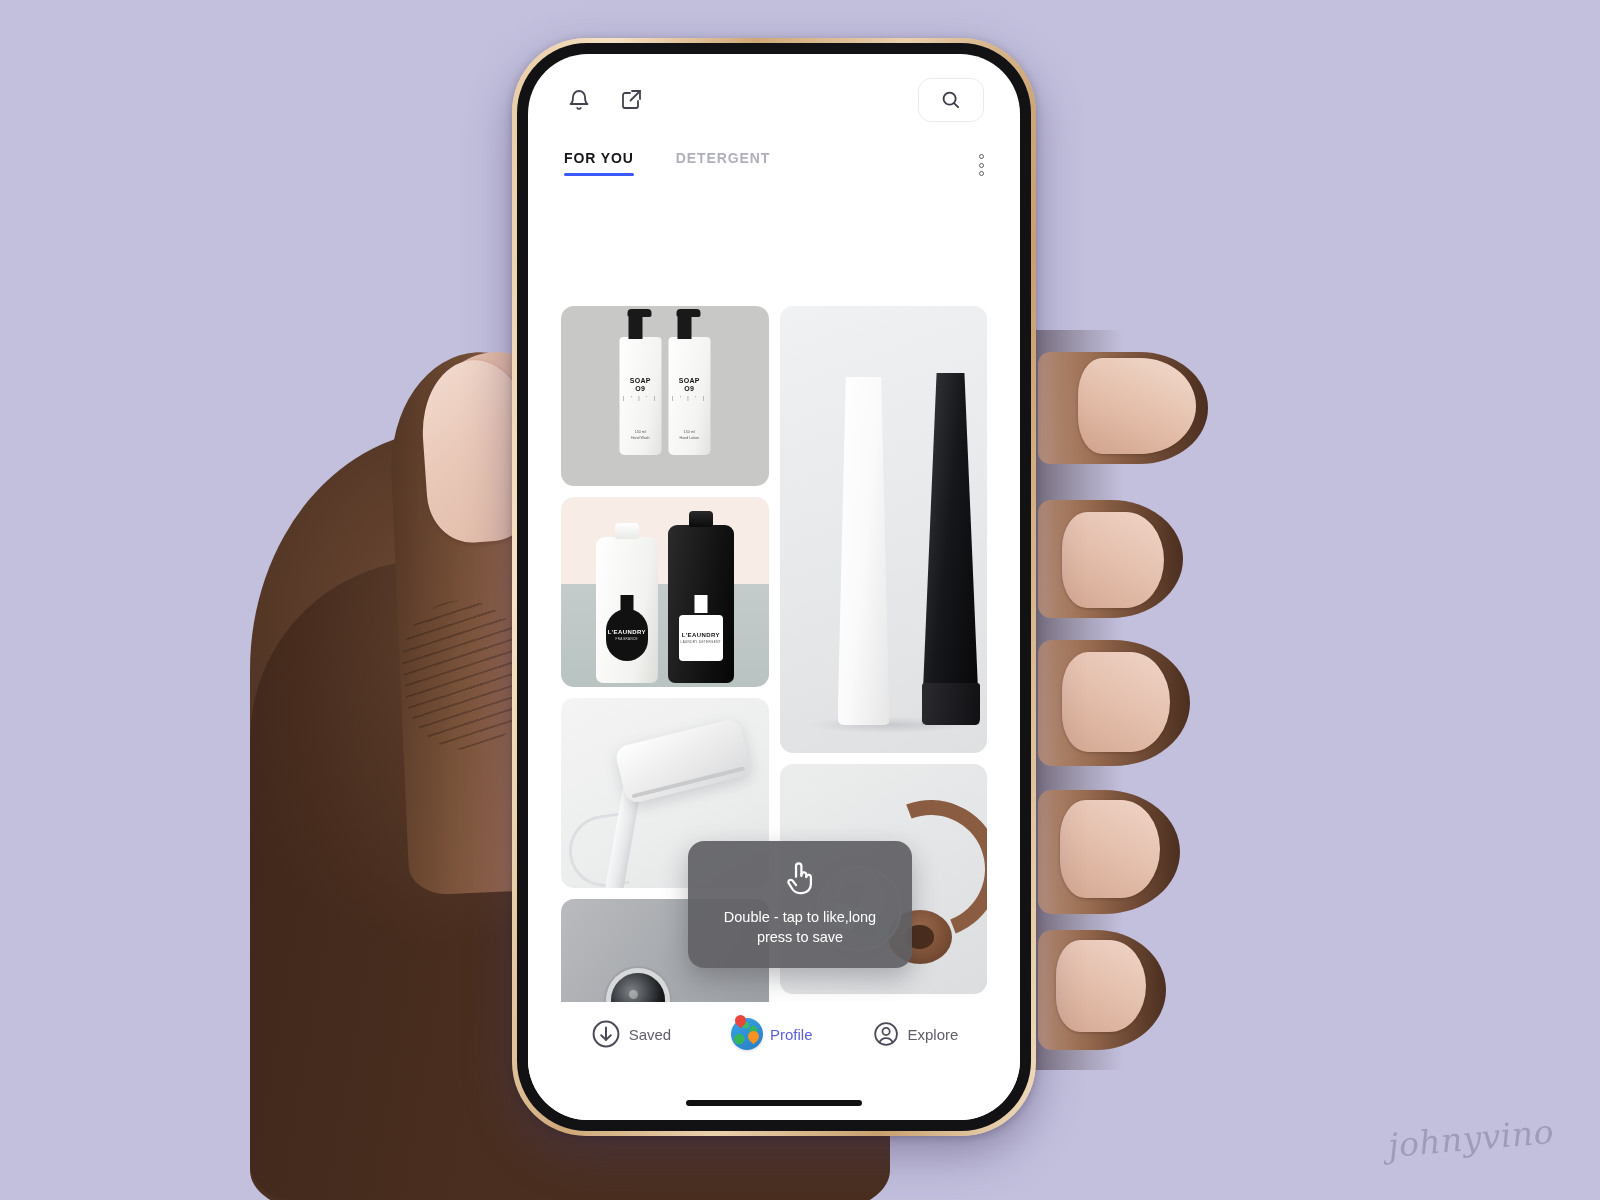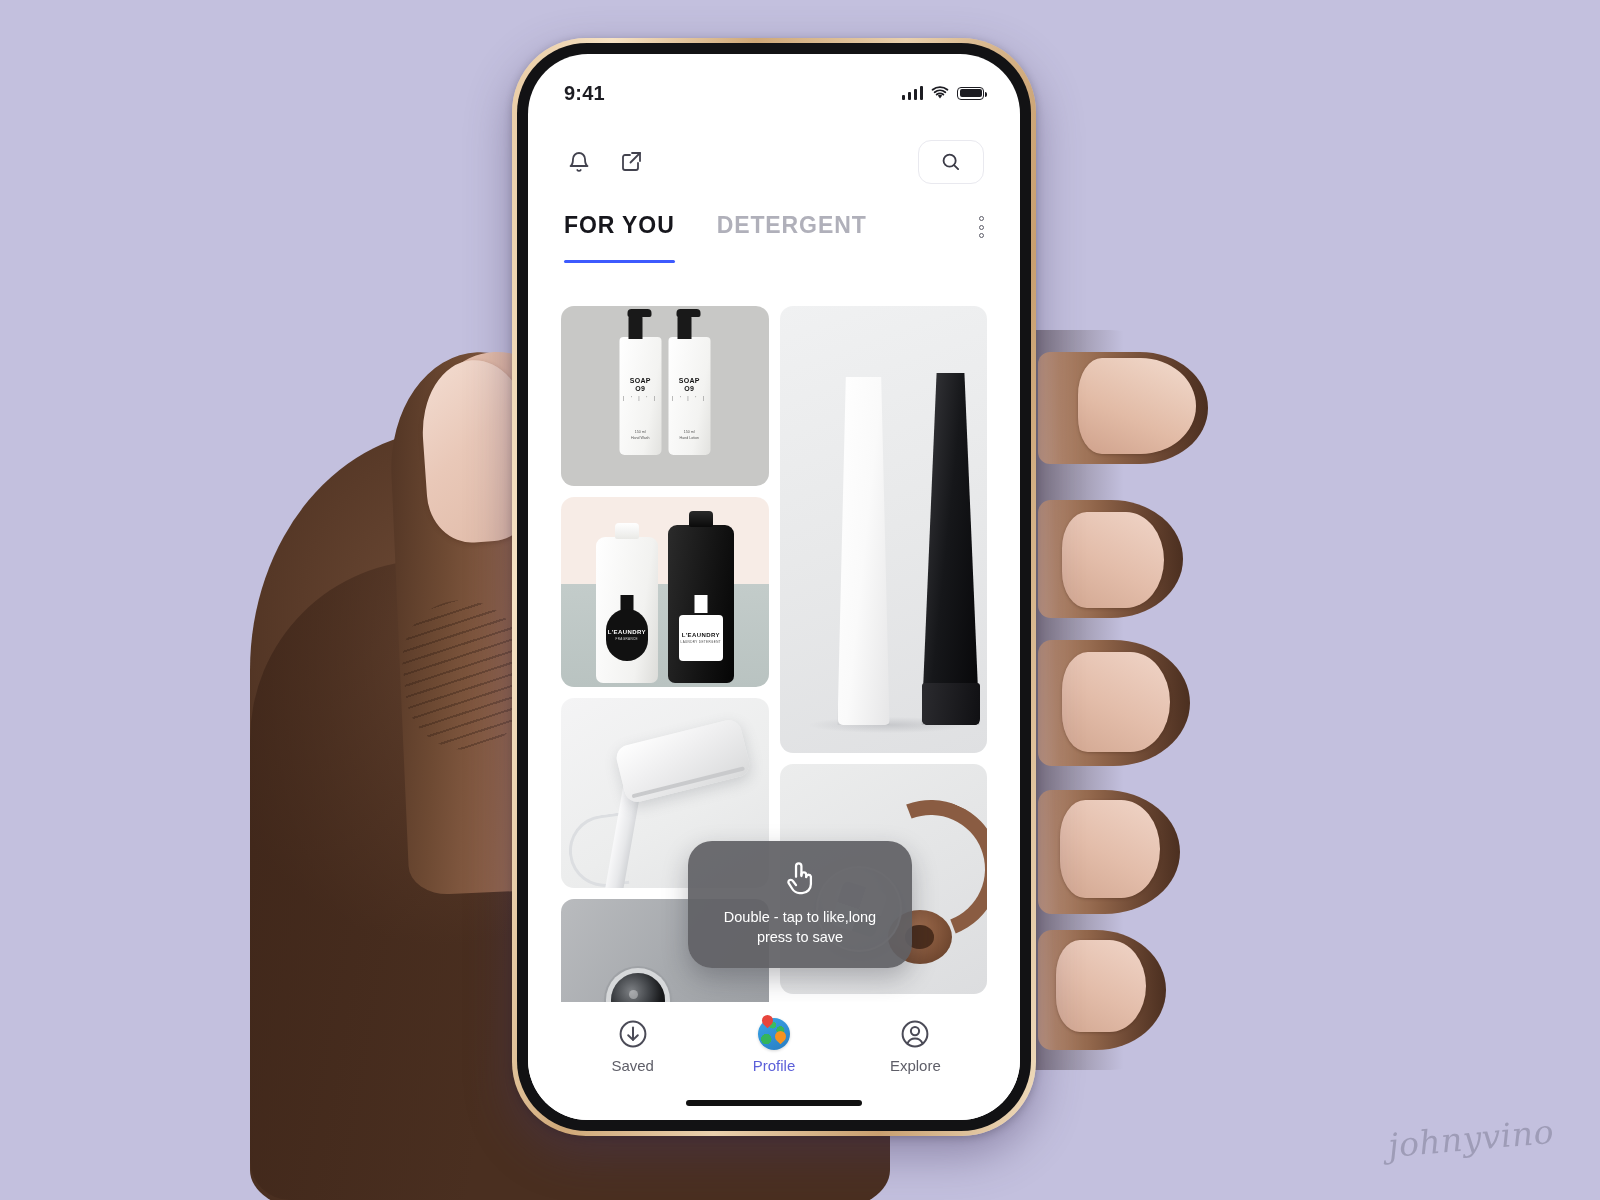--- a/index.html
+++ b/index.html
@@ -151,22 +151,22 @@
     width:66px; height:44px; border:1.4px solid #e9e9ef; border-radius:13px;
     display:flex; align-items:center; justify-content:center; cursor:pointer; background:#fff;
   }
 
   
   .tabs {
     display:flex; align-items:flex-start; padding:28px 36px 0 36px;
     position:relative;
   }
   .tab {
-    font-size:23px; letter-spacing:.9px; font-weight:700; cursor:pointer;
-    padding-bottom:24px; position:relative;
+    font-size:14px; letter-spacing:.9px; font-weight:700; cursor:pointer;
+    padding-bottom:10px; position:relative;
   }
   .tab.active { color:#16161c; }
   .tab.inactive { color:#b0b0ba; font-weight:600; margin-left:42px; }
   .tab.active::after{
     content:""; position:absolute; left:0; right:0; bottom:0;
     height:3.5px; background:#3d5afe; border-radius:2px;
   }
   .more-dots {
     position:absolute; right:36px; top:32px;
     display:flex; flex-direction:column; gap:3.5px; cursor:pointer;
@@ -315,36 +315,36 @@
     content:""; position:absolute; left:28%; top:28%; width:44%; height:44%;
     border-radius:50%; background:#4c2e1d;
   }
 
   
   .tooltip {
     position:absolute; z-index:30;
     left:160px; bottom:152px;
     width:224px; padding:18px 18px 20px;
     background:rgba(96,96,100,.92);
-    border-radius:24px;
+    border-radius:16px;
     text-align:center;
     box-shadow:0 10px 26px rgba(30,30,40,.28);
   }
   .tooltip-txt {
     color:#fff; font-size:14.5px; line-height:1.42; font-weight:400; margin-top:10px;
   }
   .hand-cursor { display:flex; justify-content:center; }
 
   
   .bottomnav {
     position:absolute; left:0; right:0; bottom:0; height:118px;
     background:#fff; display:flex; align-items:flex-start; justify-content:space-around;
     padding:16px 34px 0 34px; z-index:35;
   }
-  .nav-item { display:flex; flex-direction:column; align-items:center; gap:7px; cursor:pointer; width:86px; }
+  .nav-item { display:flex; flex-direction:row; align-items:center; gap:7px; cursor:pointer; width:86px; }
   .nav-label { font-size:15px; color:#5e5e68; }
   .nav-item.active .nav-label { color:#5b5fd9; }
   .globe {
     width:32px; height:32px; border-radius:50%;
     background:
       radial-gradient(circle at 26% 66%, #35b55a 0 16%, transparent 17%),
       radial-gradient(circle at 70% 38%, #35b55a 0 13%, transparent 14%),
       radial-gradient(circle at 46% 22%, #3bbd62 0 11%, transparent 12%),
       linear-gradient(150deg,#3aa5e6 0%,#2f8ed4 55%,#2a7dc0 100%);
     position:relative; box-shadow:0 1px 3px rgba(0,0,0,.16);
@@ -394,40 +394,20 @@
   <div class="thumb"></div>
   <div class="thumb-crease"></div>
   <div class="thumb-tip"></div>
   <div class="thumb-nail"></div>
 </div>
 
 <div class="phone">
  <div class="phone-black">
   <div class="screen">
 
-    <div class="statusbar">
-      <div class="clock">9:41</div>
-      <div class="status-icons">
-        <div class="bars">
-              <i></i>
-              <i></i>
-              <i></i>
-              <i></i>
-            </div>
-        <svg width="18" height="14" viewBox="0 0 18 14">
-          <path d="M9 12.4 11.2 9.6a3.6 3.6 0 0 0-4.4 0Z" fill="#1c1c22"></path>
-          <path d="M3.7 6.2a8.6 8.6 0 0 1 10.6 0" stroke="#1c1c22" stroke-width="1.9" fill="none" stroke-linecap="round"></path>
-          <path d="M5.7 8.6a5.6 5.6 0 0 1 6.6 0" stroke="#1c1c22" stroke-width="1.9" fill="none" stroke-linecap="round"></path>
-          <path d="M1.6 3.7a11.8 11.8 0 0 1 14.8 0" stroke="#1c1c22" stroke-width="1.9" fill="none" stroke-linecap="round"></path>
-        </svg>
-        <div class="battery">
-              <span></span>
-            </div>
-      </div>
-    </div>
 
     <div class="topbar">
       <div class="topbar-left">
         <div class="icon-btn">
           <svg width="24" height="24" viewBox="0 0 24 24" fill="none" stroke="#42424e" stroke-width="1.8" stroke-linecap="round" stroke-linejoin="round">
             <path d="M18 9a6 6 0 0 0-12 0c0 6-2.5 7-2.5 7h17S18 15 18 9Z"></path>
             <path d="M10.3 20a2 2 0 0 0 3.4 0"></path>
           </svg>
         </div>
         <div class="icon-btn">

